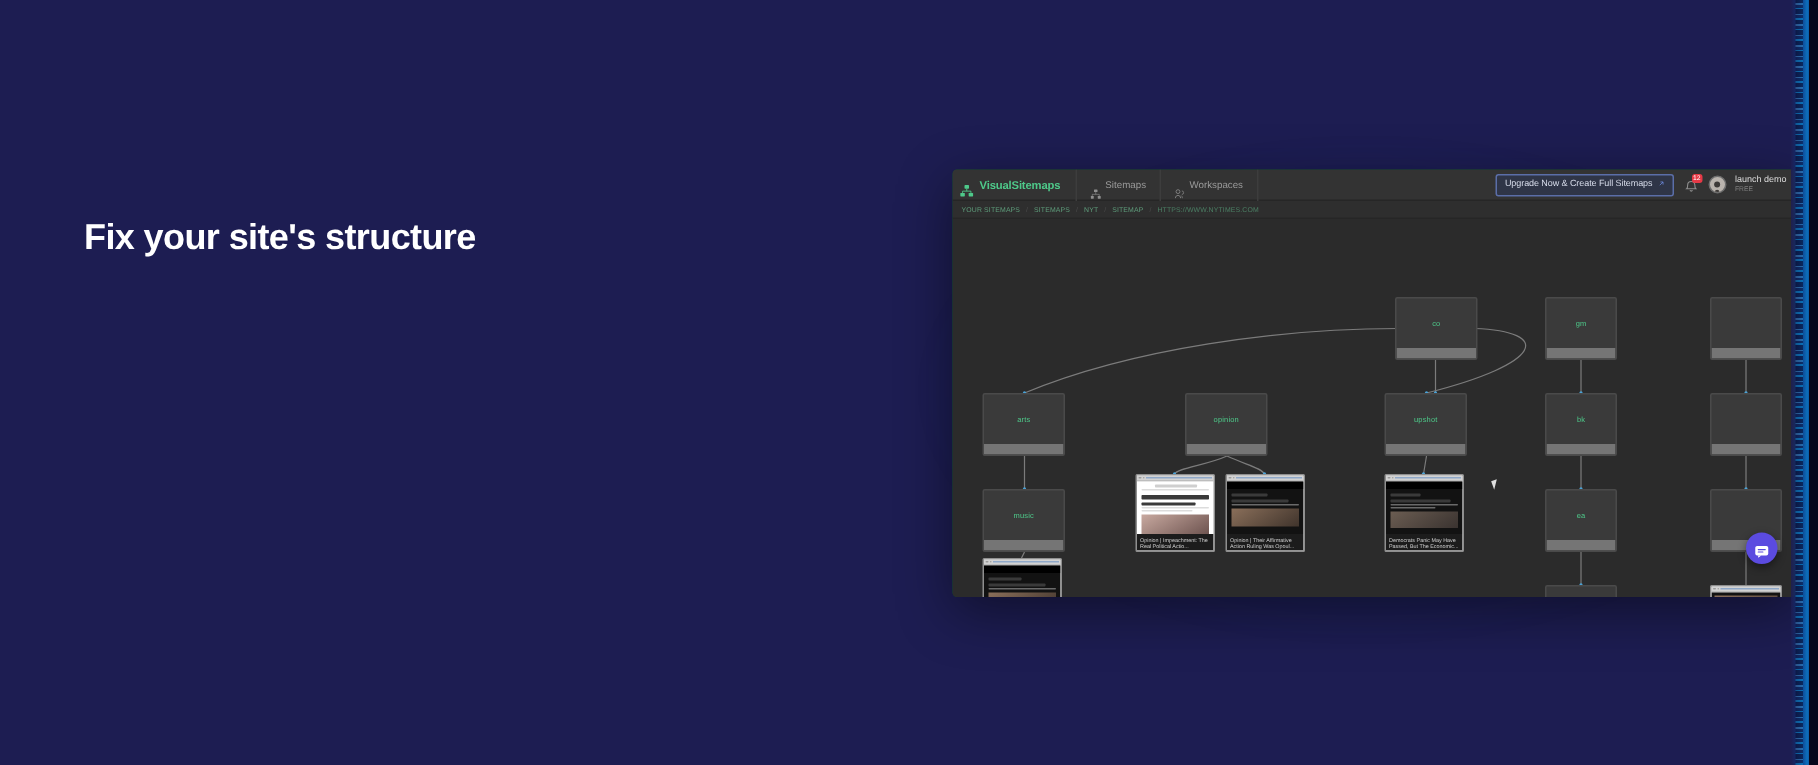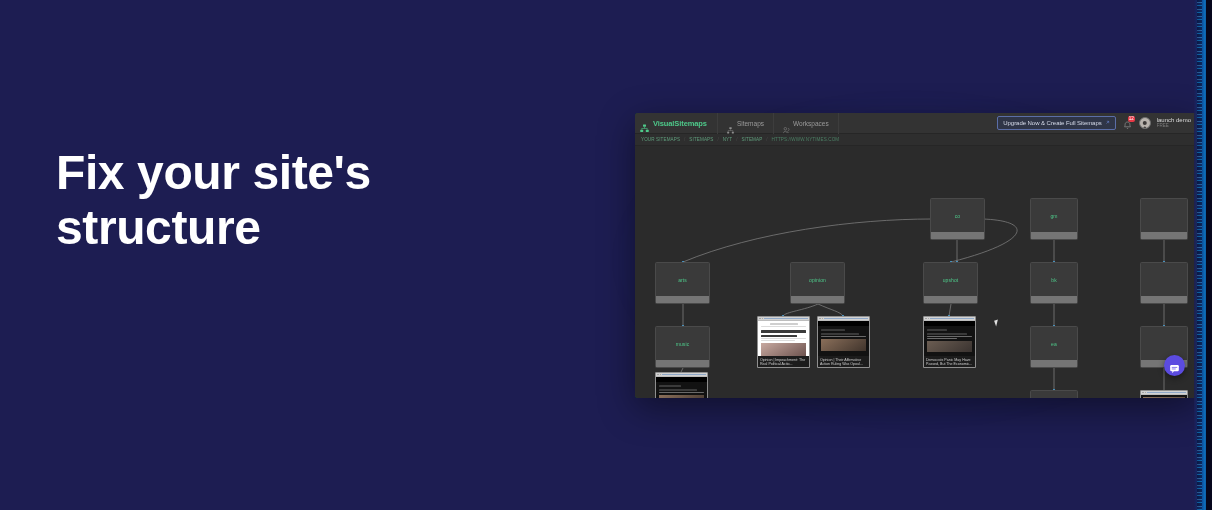--- a/index.html
+++ b/index.html
@@ -11,21 +11,21 @@
   }
 
   
   .copy {
     position:absolute;
     left:56px; top:145px;
     width:520px;
   }
   .headline {
     color:#ffffff;
-    font-size:48px;
+    font-size:24px;
     font-weight:bold;
     letter-spacing:-0.4px;
     line-height:1.15;
     margin-bottom:22px;
   }
   .subcopy {
     color:#f2f2f7;
     font-size:25px;
     font-weight:400;
     line-height:1.42;

